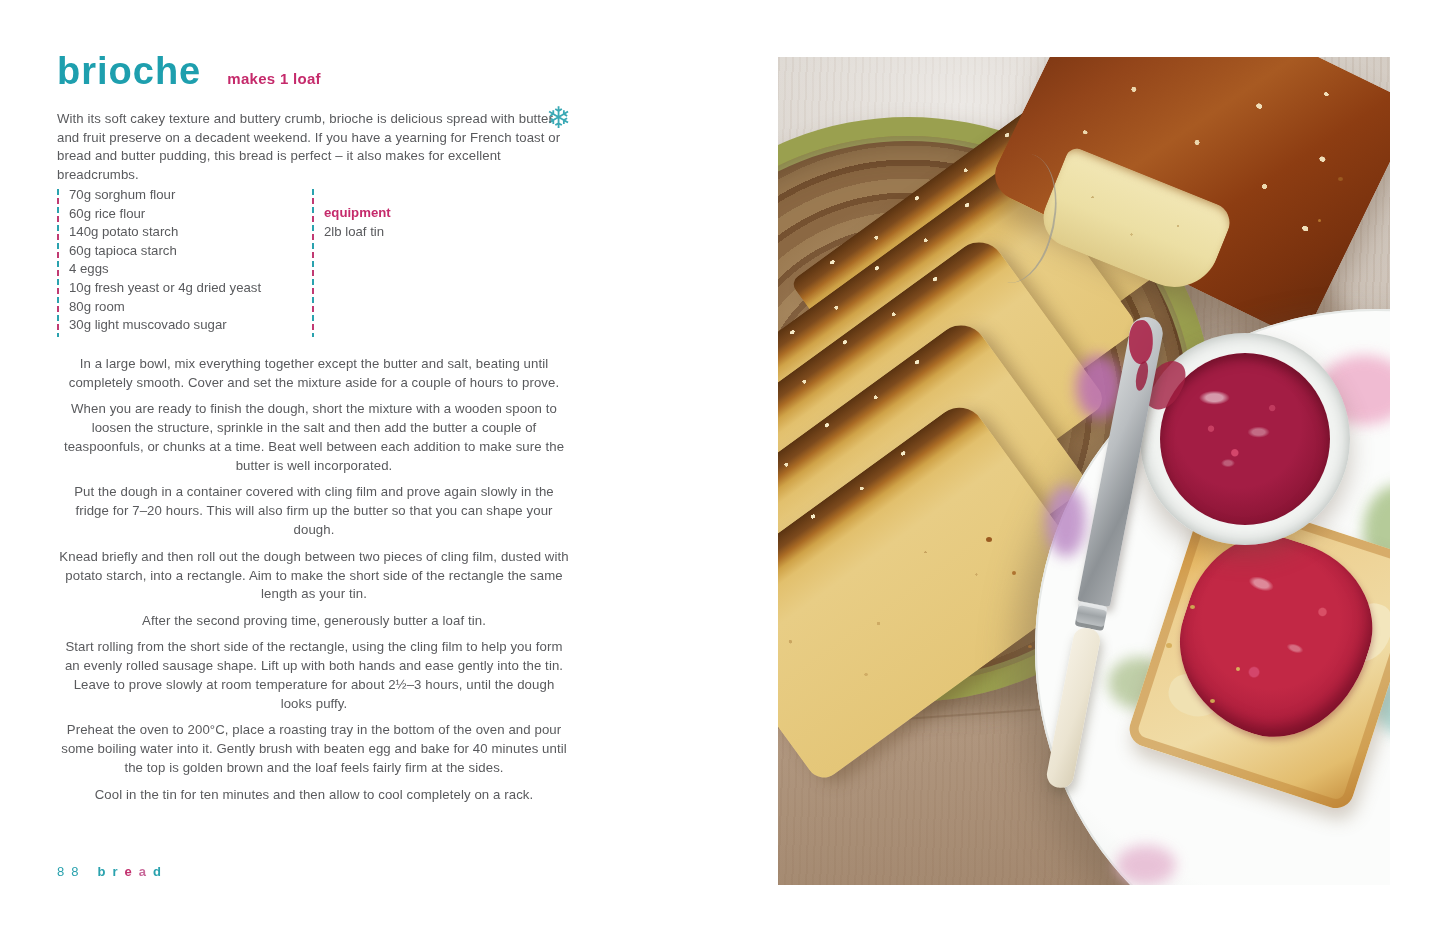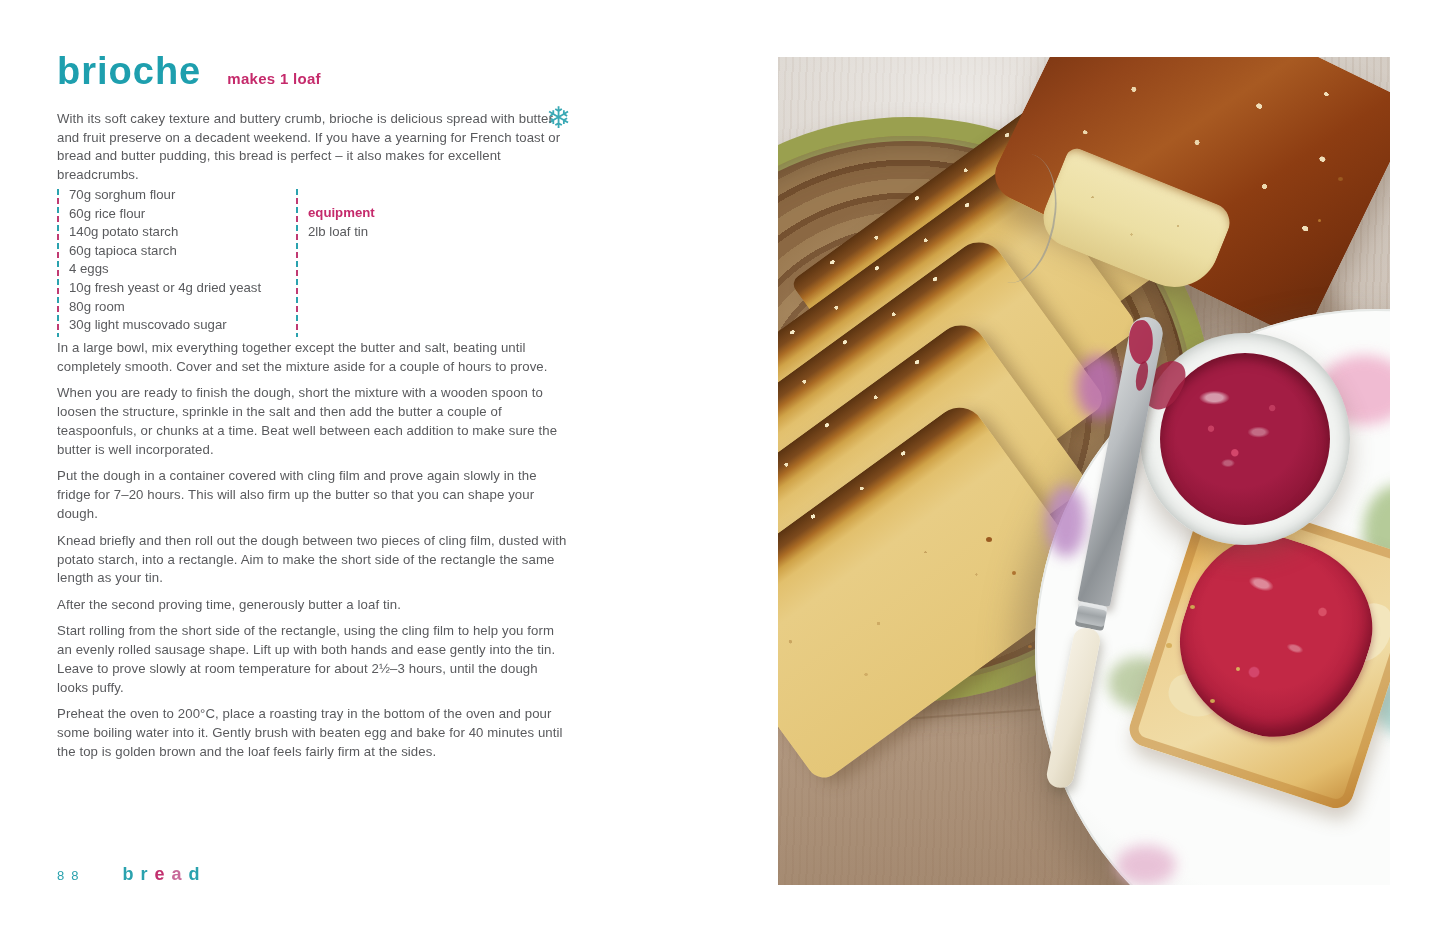--- a/index.html
+++ b/index.html
@@ -9,37 +9,37 @@
   
   .title-row { position:absolute; left:57px; top:50px; display:flex; align-items:baseline; gap:26px; }
   .recipe-title { font-size:38px; font-weight:bold; letter-spacing:1px; color:#1e9fae; }
   .recipe-yield { font-size:15px; font-weight:bold; color:#c52a6b; letter-spacing:.3px; }
 
   .intro { position:absolute; left:57px; top:110px; width:512px;
     font-size:13.2px; line-height:18.6px; letter-spacing:.1px; }
 
   .snowflake { position:absolute; left:546px; top:103px; font-size:30px; color:#3aa9b5; line-height:1; }
 
-  .ingredients { position:absolute; left:57px; top:186px; display:flex; }
+  .ingredients { position:absolute; left:57px; top:186px; display:flex;gap:16px; }
   .ing-col { position:relative; padding-left:12px; width:239px; }
   .ing-col.col2 { width:250px; }
   .dash-border { position:absolute; left:0; top:3px; width:2px; height:148px;
     background:repeating-linear-gradient(to bottom,
       #2aa2ae 0 6px, transparent 6px 9px,
       #c13a72 9px 15px, transparent 15px 18px); }
   .ing-col ul { list-style:none; }
   .ing-col li { font-size:13.2px; line-height:18.6px; }
   .equip-label { font-size:13.2px; font-weight:bold; color:#c52a6b; margin-top:18px; line-height:18.6px; }
 
-  .method { position:absolute; left:57px; top:339px; width:514px; }
+  .method { position:absolute; left:57px; top:355px; width:514px;text-align:center; }
   .method p { font-size:13.2px; line-height:18.9px; margin-bottom:7.5px; letter-spacing:.1px; }
 
   .footer { position:absolute; left:57px; top:864px; display:flex; align-items:baseline; }
   .page-num { font-size:13px; letter-spacing:7px; color:#2aa2ae; }
-  .section { margin-left:37px; font-size:18px; font-weight:bold; }
+  .section { margin-left:12px; font-size:13px; font-weight:bold; }
   .section span { margin-right:7px; }
   .lt { color:#2aa2ae; } .lm { color:#c2306e; } .lp { color:#c8699a; }
 
   
   .photo { position:absolute; left:778px; top:57px; width:612px; height:828px; overflow:hidden;
     background:
       radial-gradient(420px 300px at 30% 6%, rgba(255,255,255,.55), transparent 70%),
       linear-gradient(165deg, rgba(0,0,0,0) 0%, rgba(150,110,80,.16) 62%, rgba(135,95,65,.32) 100%),
       repeating-linear-gradient(92deg, rgba(130,100,75,.10) 0 2px, transparent 2px 7px,
         rgba(120,90,60,.07) 7px 9px, transparent 9px 14px),
@@ -202,20 +202,21 @@
 </div>
 
 <div class="method">
   <p>In a large bowl, mix everything together except the butter and salt, beating until completely smooth. Cover and set the mixture aside for a couple of hours to prove.</p>
   <p>When you are ready to finish the dough, short the mixture with a wooden spoon to loosen the structure, sprinkle in the salt and then add the butter a couple of teaspoonfuls, or chunks at a time. Beat well between each addition to make sure the butter is well incorporated.</p>
   <p>Put the dough in a container covered with cling film and prove again slowly in the fridge for 7–20 hours. This will also firm up the butter so that you can shape your dough.</p>
   <p>Knead briefly and then roll out the dough between two pieces of cling film, dusted with potato starch, into a rectangle. Aim to make the short side of the rectangle the same length as your tin.</p>
   <p>After the second proving time, generously butter a loaf tin.</p>
   <p>Start rolling from the short side of the rectangle, using the cling film to help you form an evenly rolled sausage shape. Lift up with both hands and ease gently into the tin. Leave to prove slowly at room temperature for about 2½–3 hours, until the dough looks puffy.</p>
   <p>Preheat the oven to 200°C, place a roasting tray in the bottom of the oven and pour some boiling water into it. Gently brush with beaten egg and bake for 40 minutes until the top is golden brown and the loaf feels fairly firm at the sides.</p>
+  <p>Cool in the tin for ten minutes and then allow to cool completely on a rack.</p>
 </div>
 
 <div class="footer">
   <span class="page-num">88</span>
   <span class="section"><span class="lt">b</span><span class="lt">r</span><span class="lm">e</span><span class="lp">a</span><span class="lt">d</span></span>
 </div>
 
 <div class="photo">
   <div class="seam"></div>
   <div class="seam2"></div>

